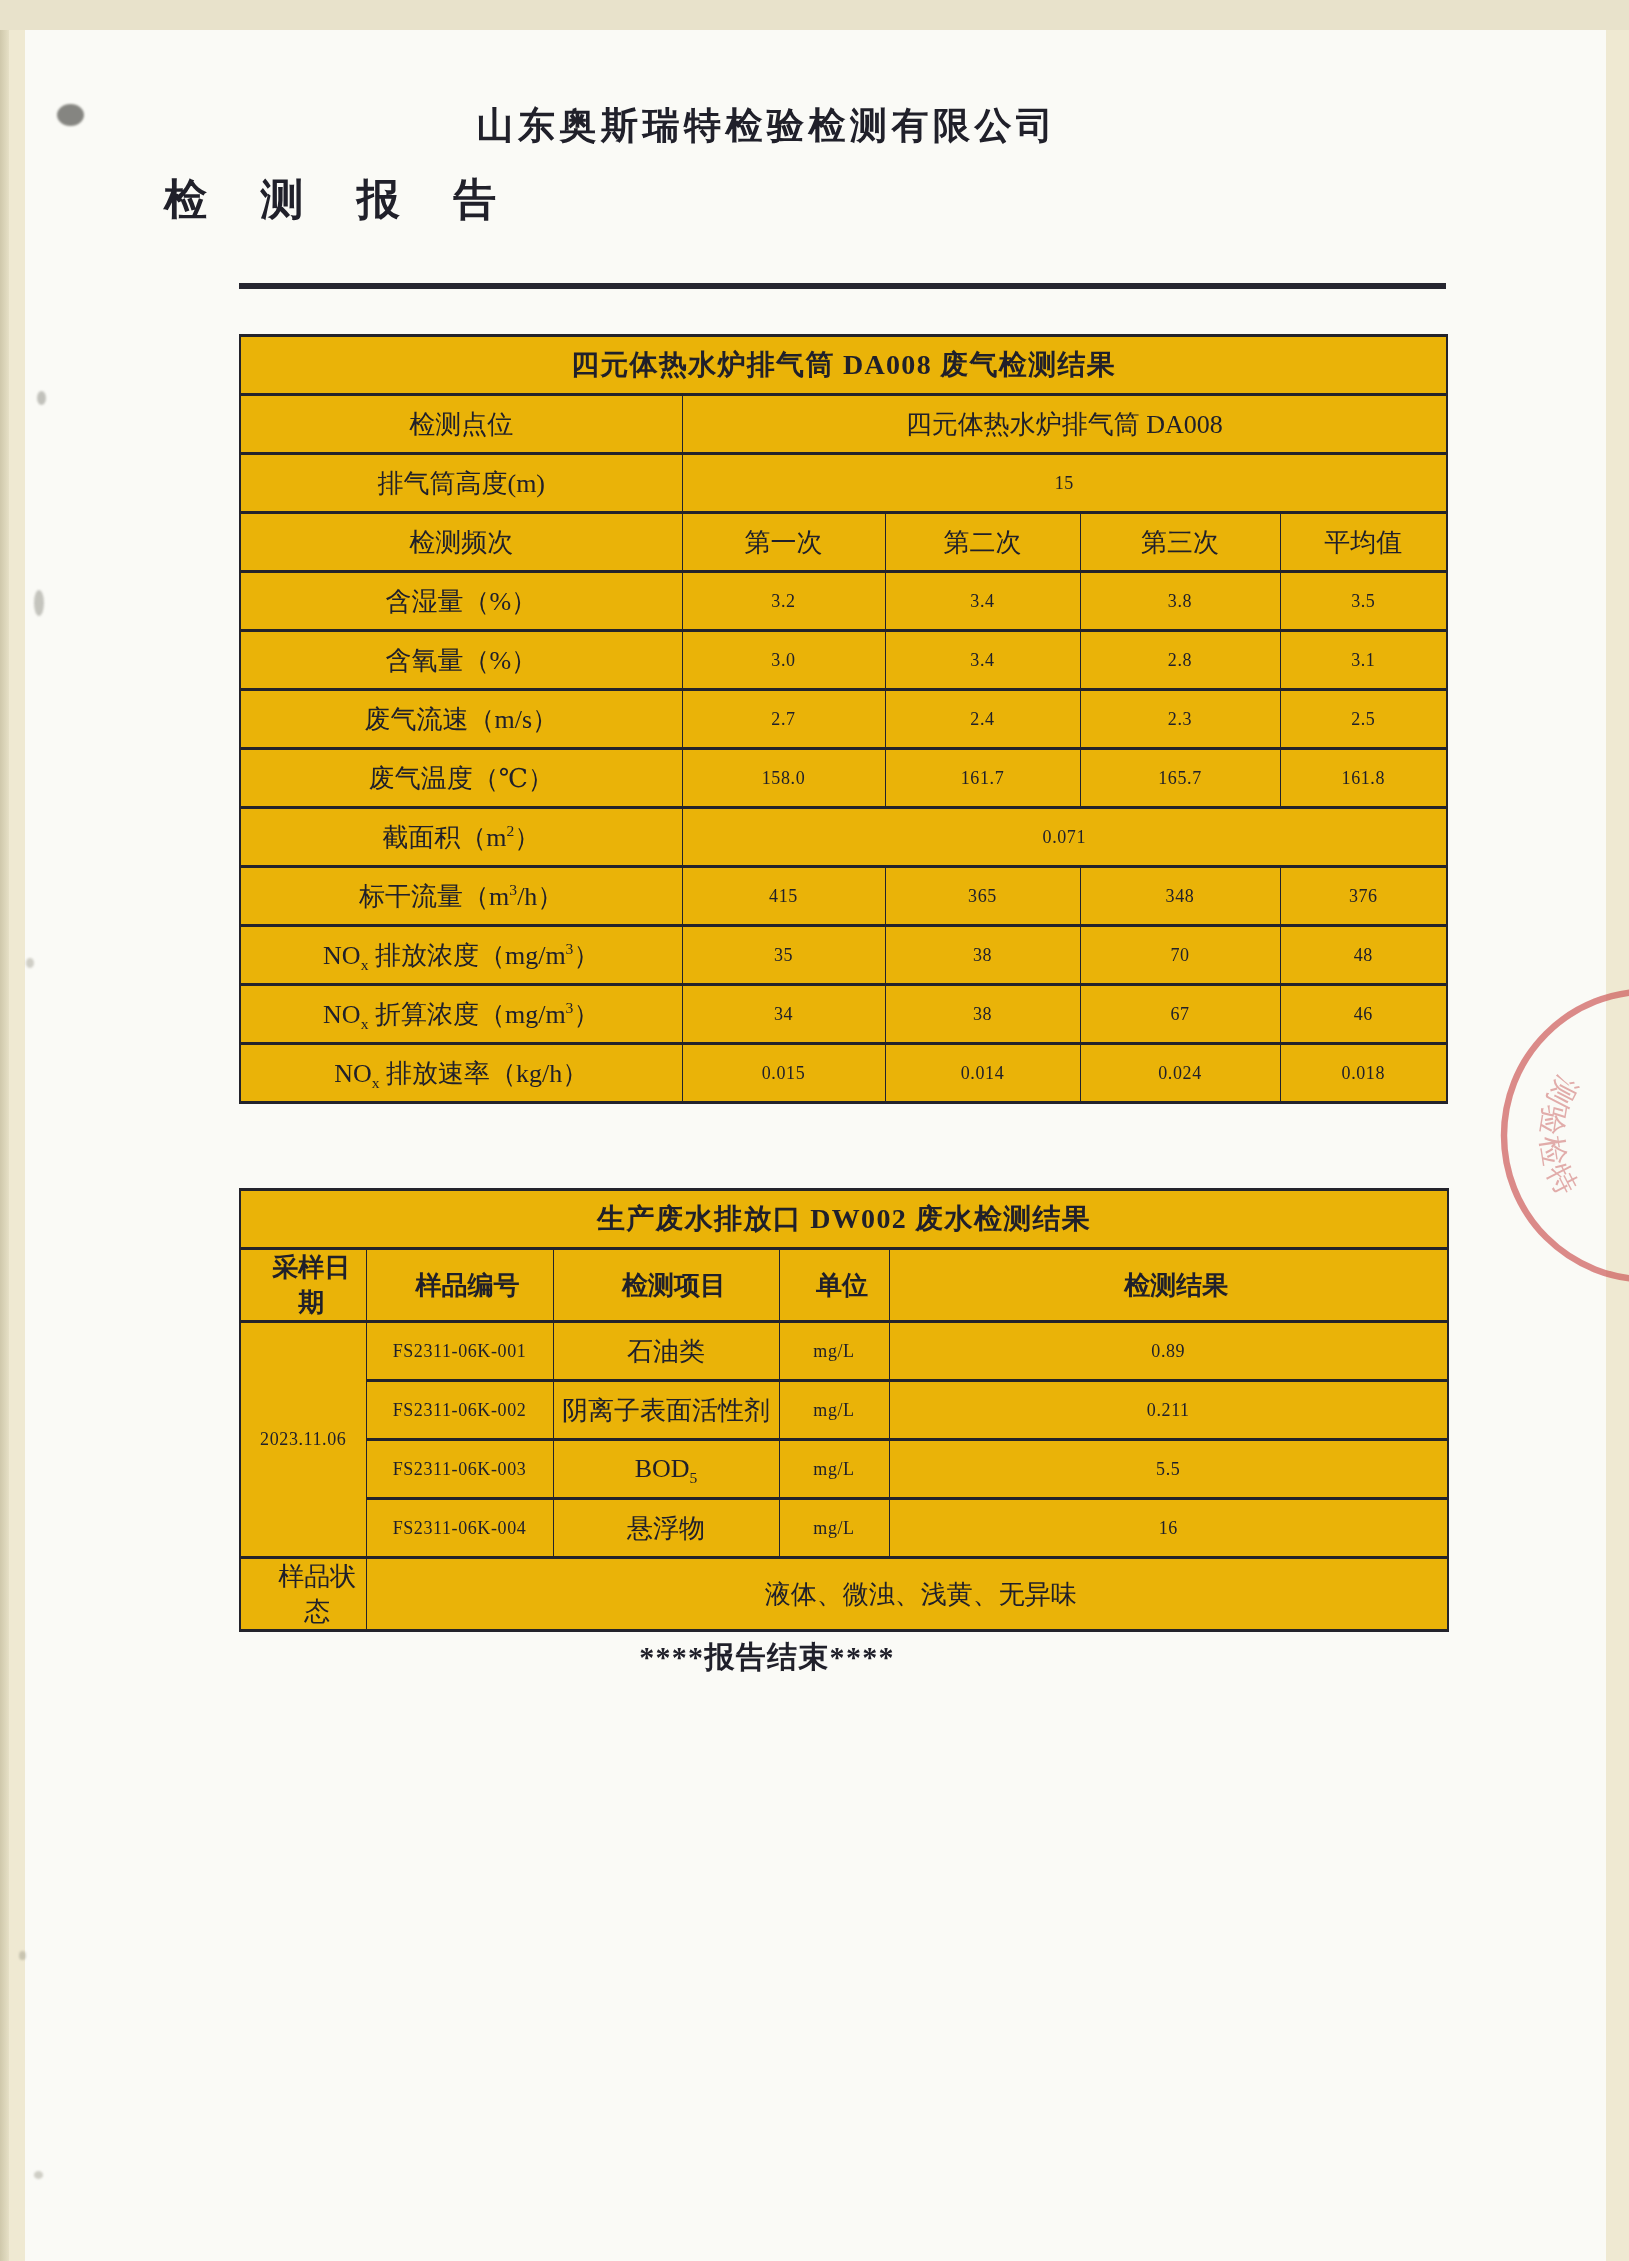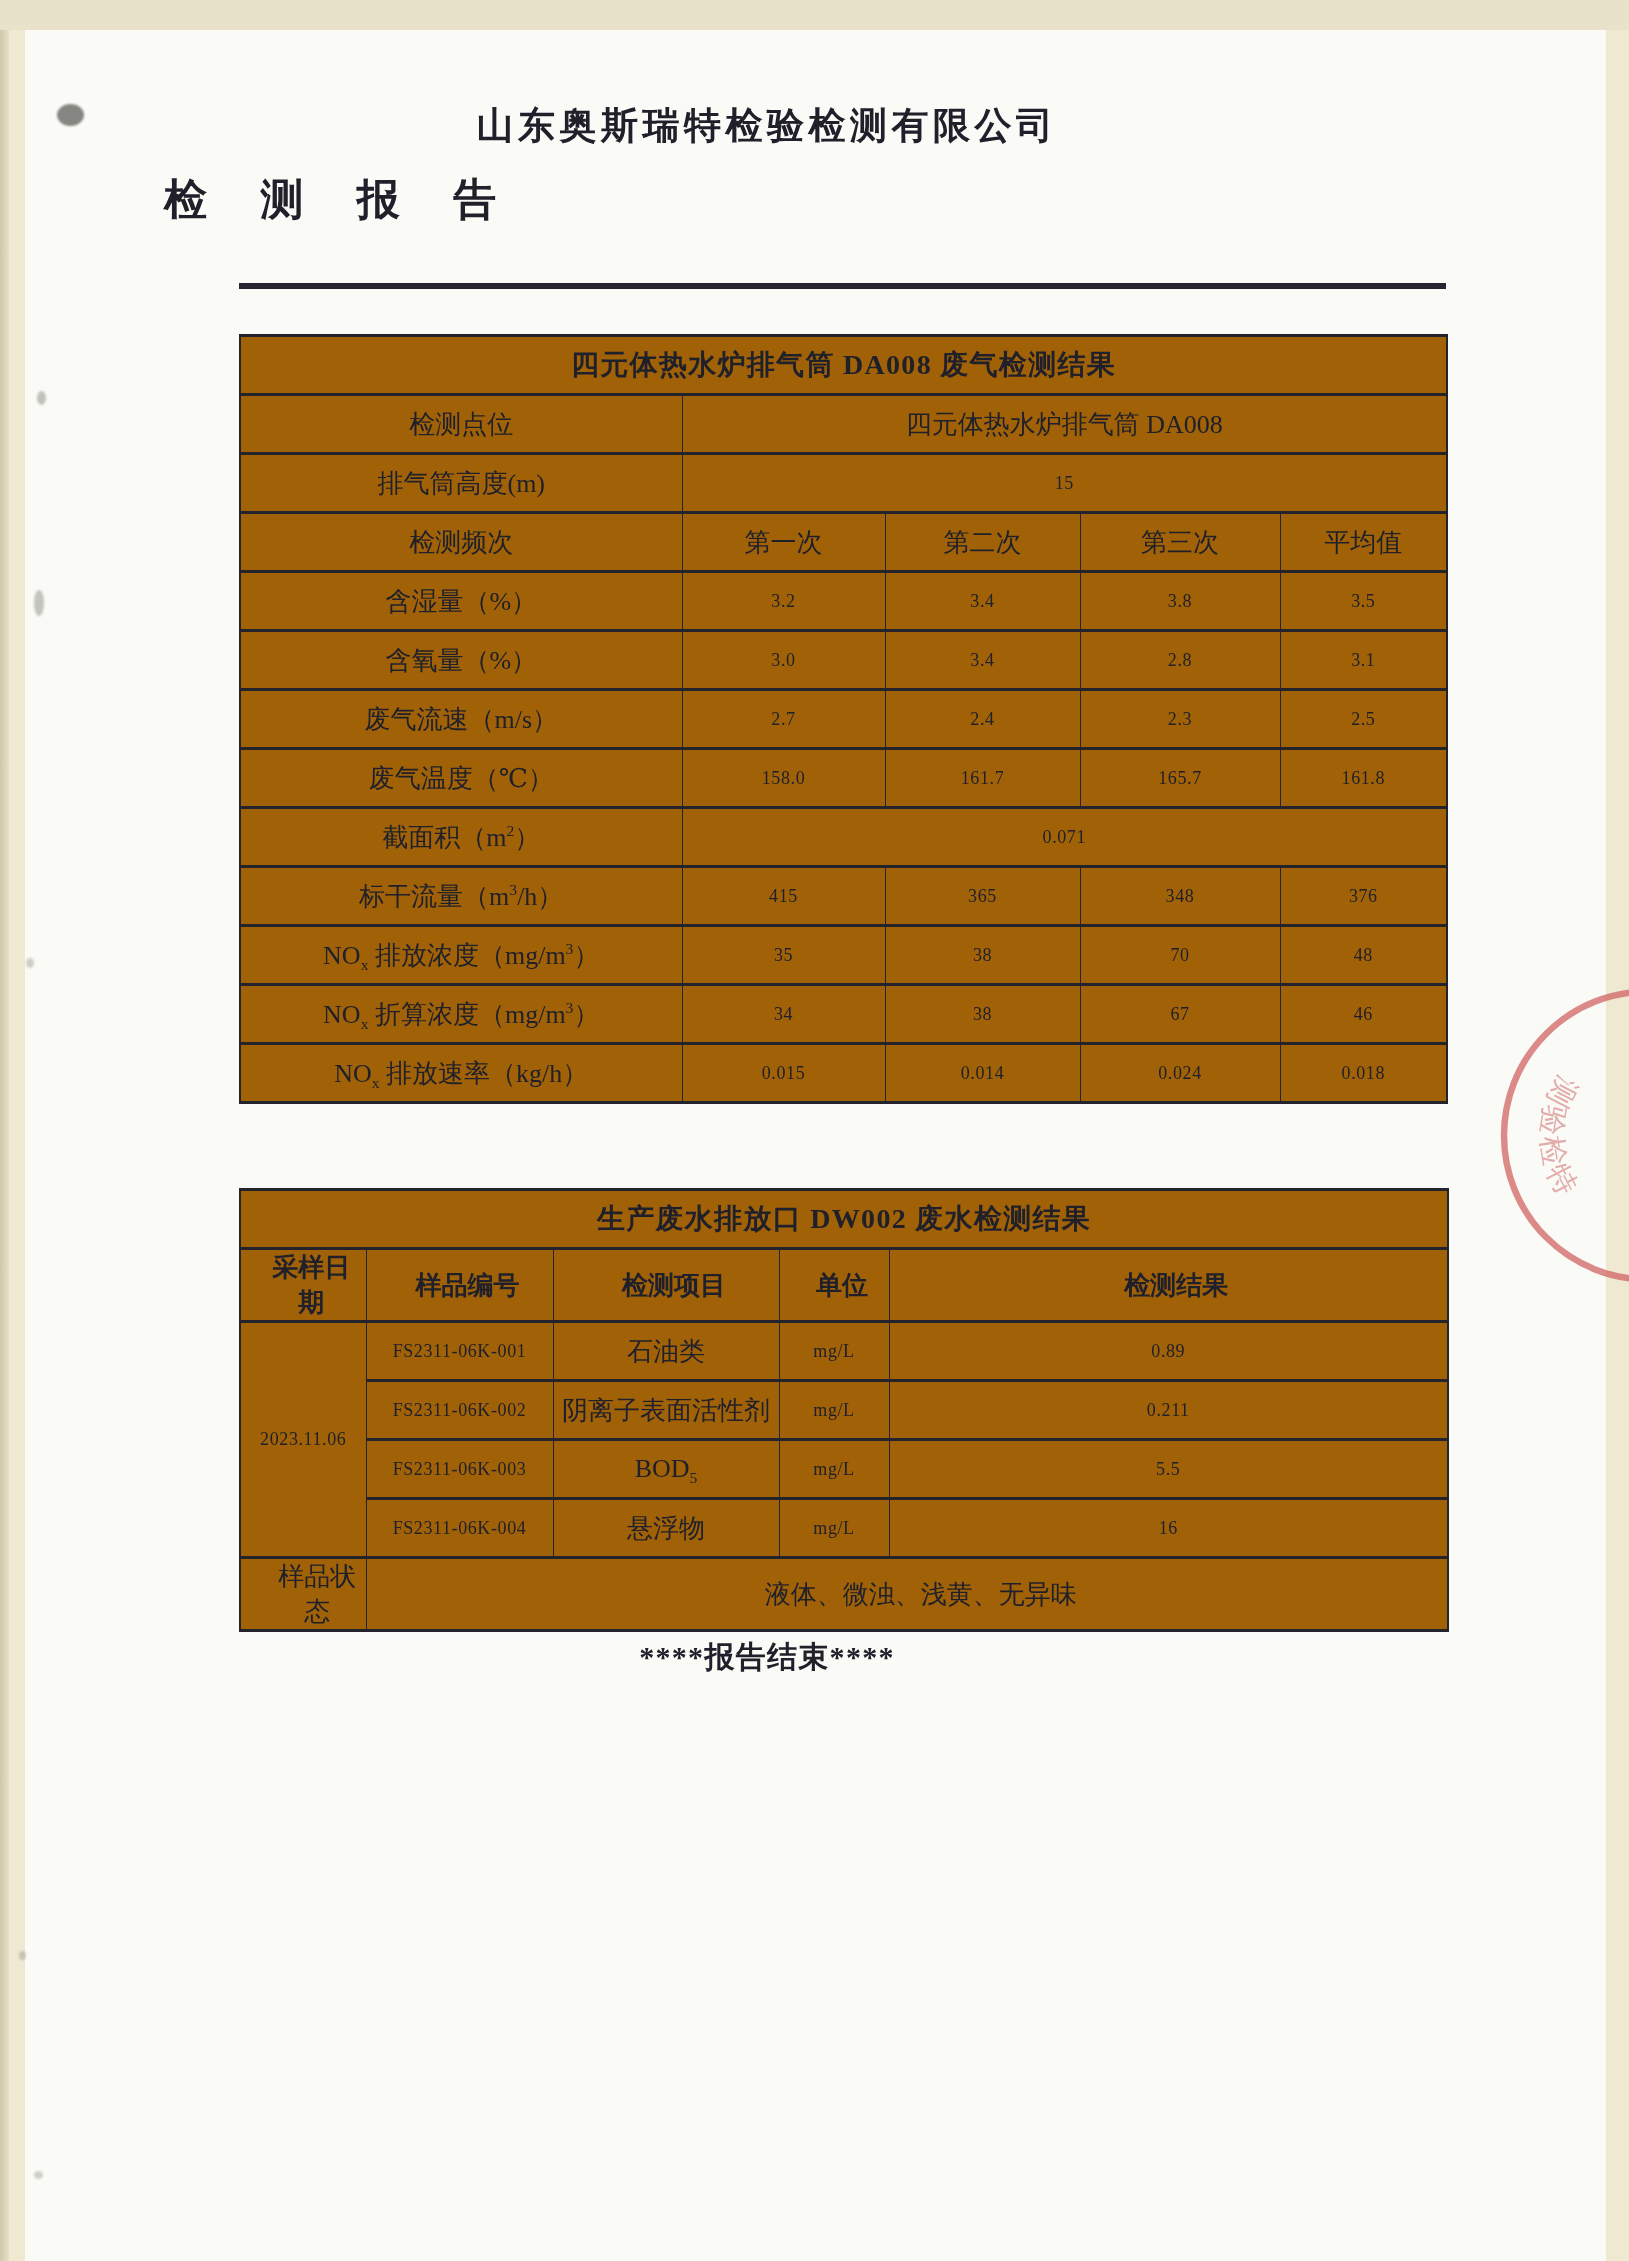--- a/index.html
+++ b/index.html
@@ -33,21 +33,21 @@
     transform:translateX(-75px);
     font-size:43px; font-weight:bold; letter-spacing:5.2px; white-space:nowrap;
   }
   .meta { position:absolute; left:239px; top:208px; width:1207px;
     display:flex; justify-content:space-between; align-items:flex-end; }
   .report-no { font-size:28px; letter-spacing:0.6px; }
   .page-info { font-size:20px; padding-bottom:3.9px; padding-right:2.6px; letter-spacing:1.3px; }
   .rule { position:absolute; left:239px; top:253px; width:1207px; height:3.9px;
     border-top:5.2px solid #262630; border-bottom:1.9px solid #262630; }
 
-  table { border-collapse:collapse; table-layout:fixed; background:#a16207; }
+  table { border-collapse:collapse; table-layout:fixed; background:#eab308; }
   .t1 { position:absolute; left:239px; top:304px; width:1207px; }
   .t2 { position:absolute; left:239px; top:1158px; width:1207px; }
   td, th { border:1.9px solid #23232b; border-top-width:3.2px; border-bottom-width:3.2px;
     height:59px; text-align:center; vertical-align:middle;
     font-size:26px; padding:0 3.9px; font-weight:normal; }
   .t1, .t2 { border:2.6px solid #23232b; }
   .title-cell { font-size:28px; font-weight:bold; letter-spacing:1.3px; }
   .hdr { font-weight:bold; font-size:26px;padding-left:20px; }
   .num { font-size:18px; letter-spacing:0.6px; }
   .state-row td { height:55px;padding-left:32px; }

